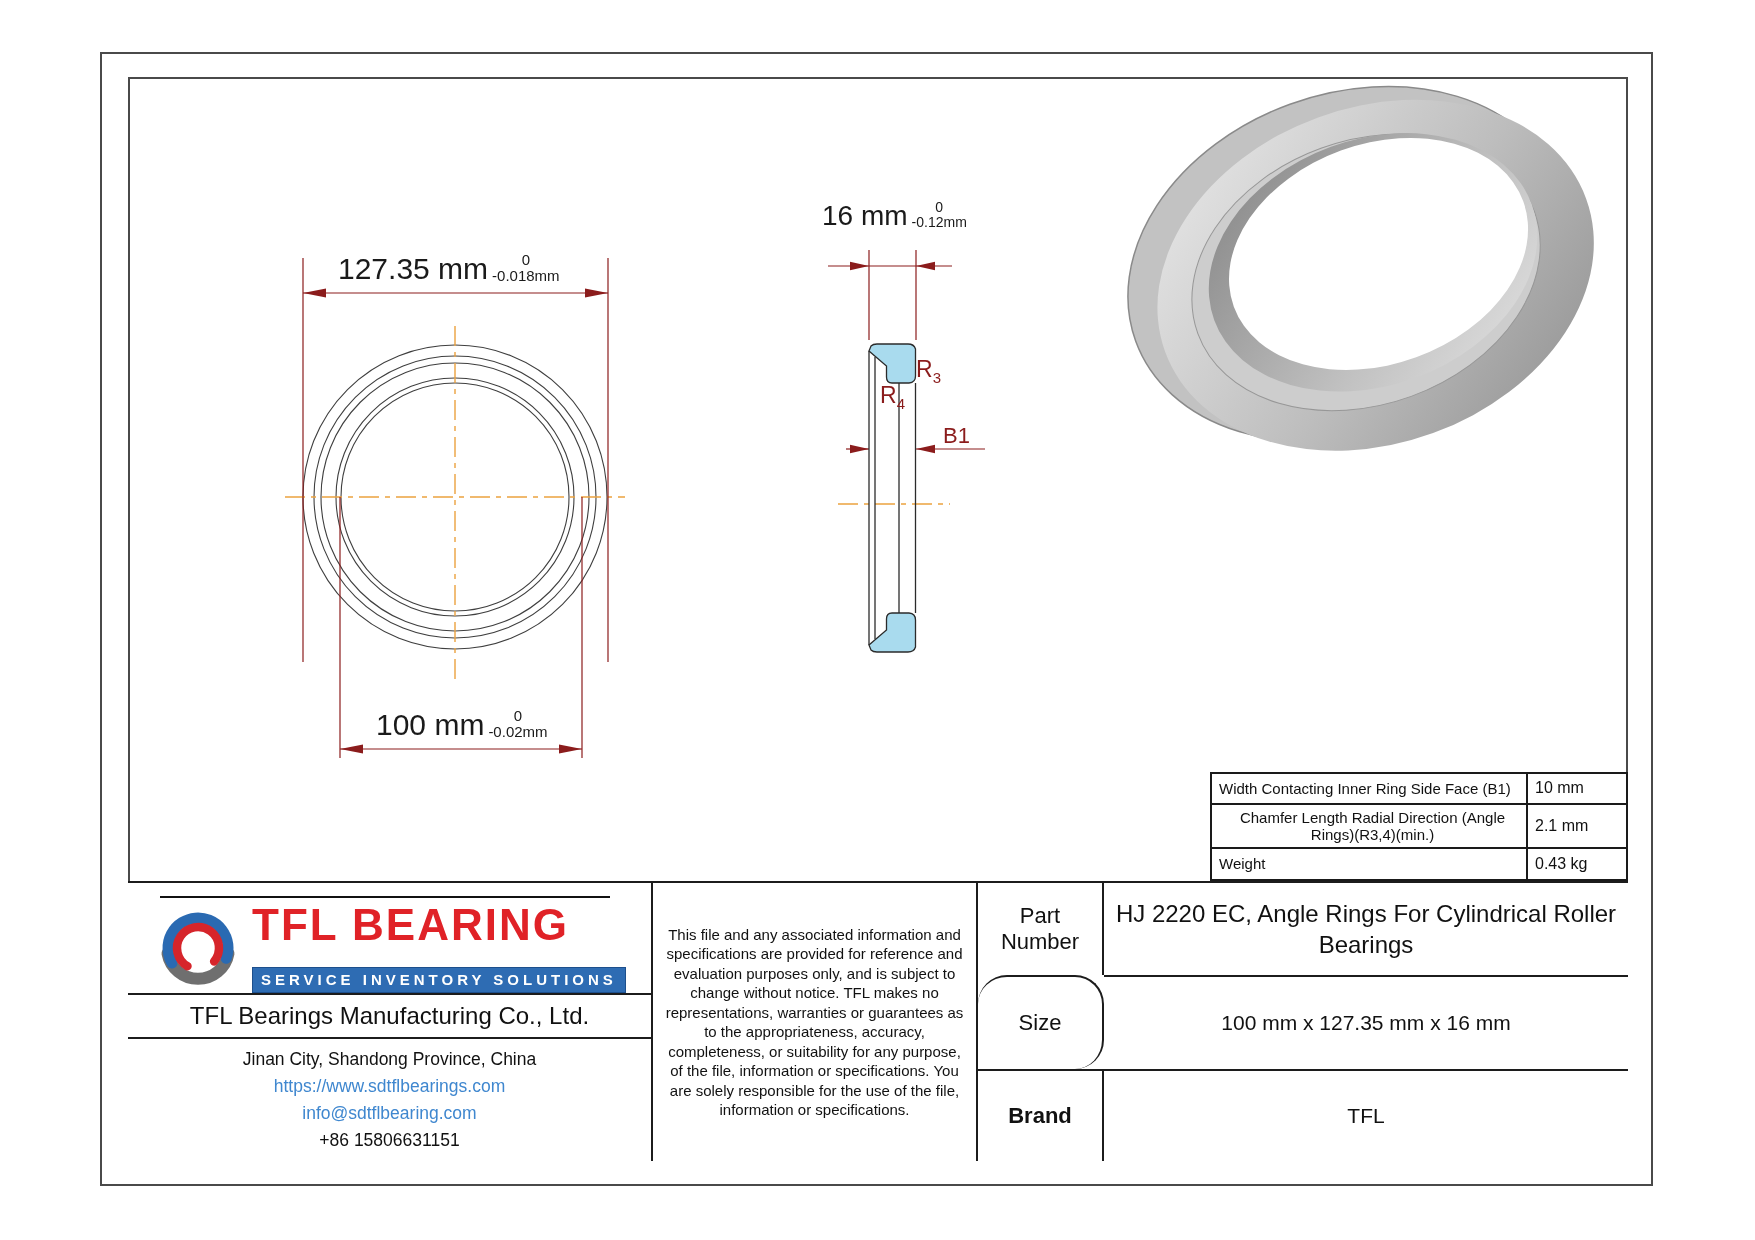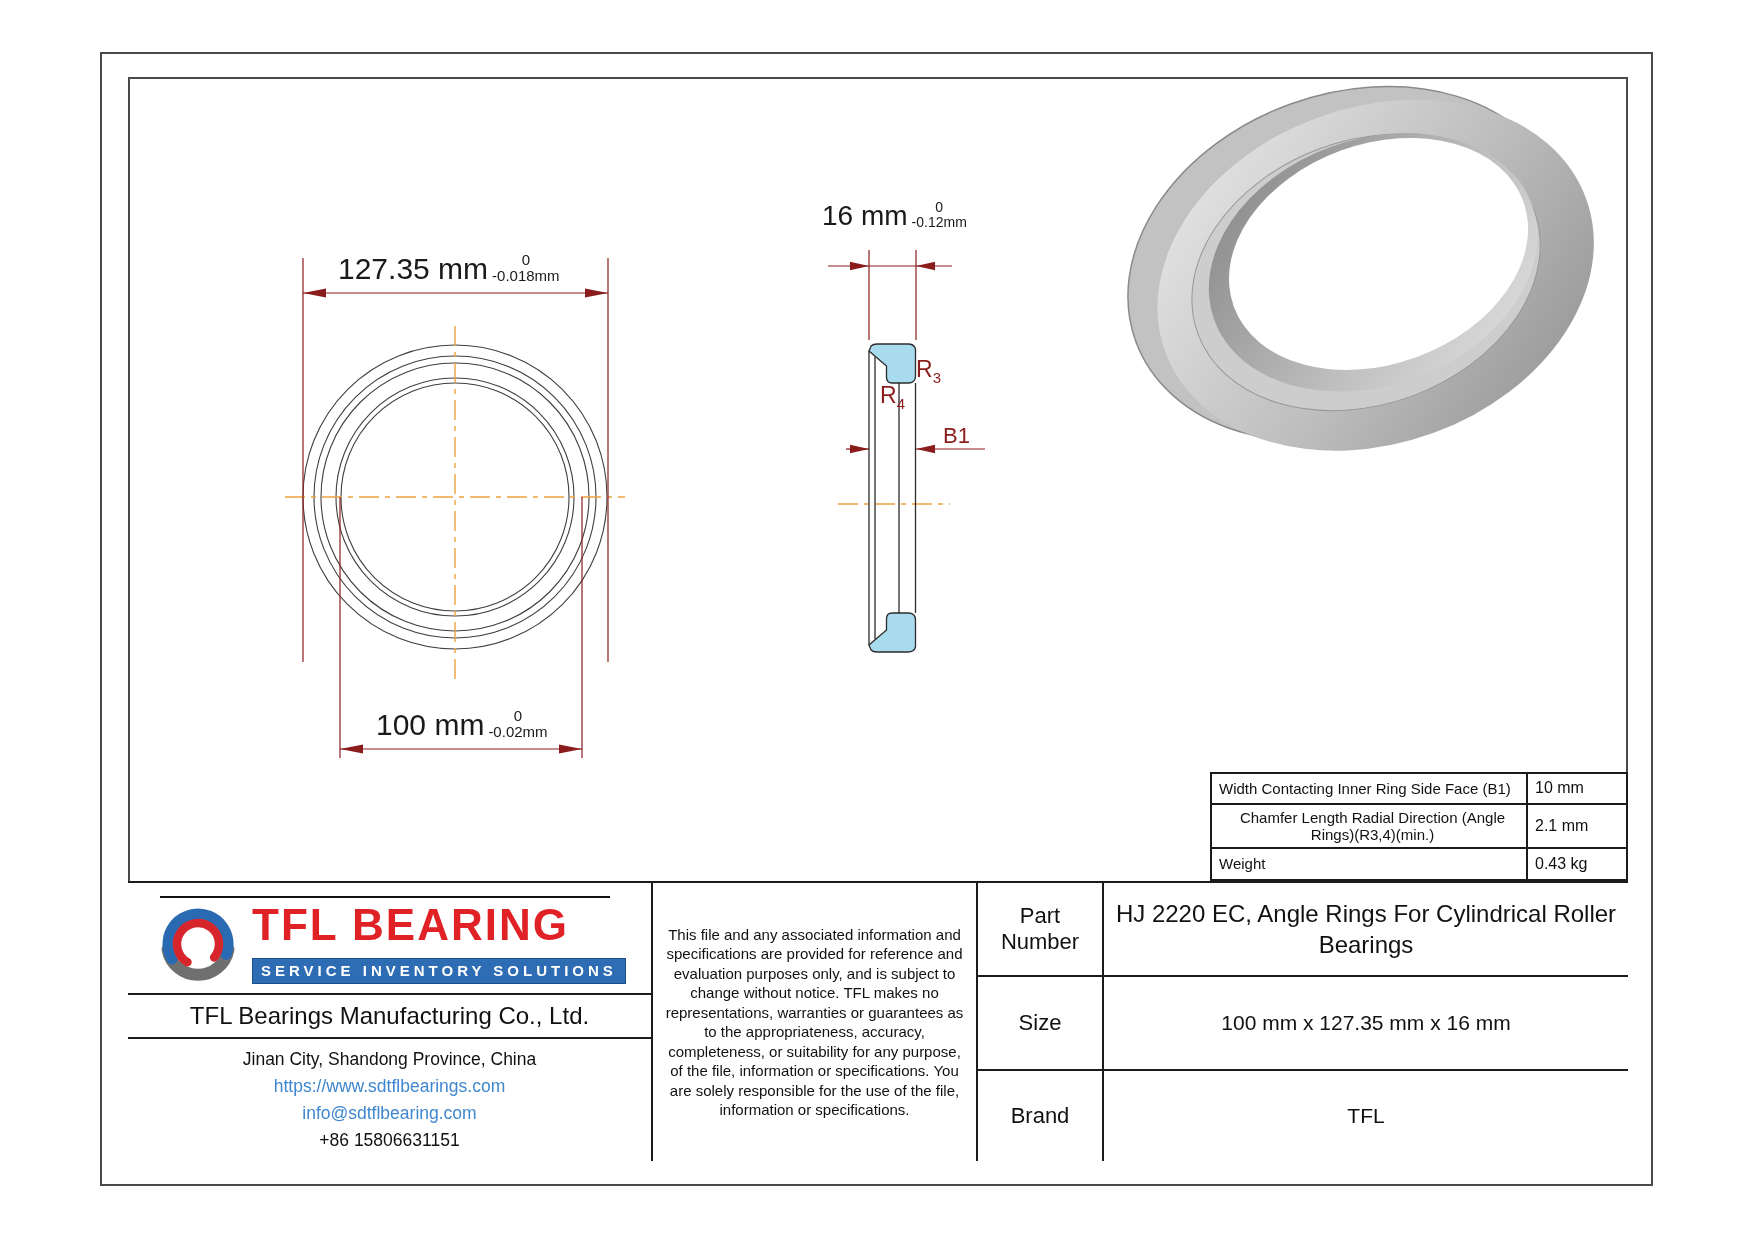--- a/index.html
+++ b/index.html
@@ -43,21 +43,21 @@
 
   .field-label { font-size:22px; }
   .pn-value { font-size:24px; line-height:1.3; padding:0 4px; }
   .mid-value { font-size:21px; }
 
   
   .logo-rule { position:absolute; left:160px; top:896px; width:450px; border-top:2px solid #111; }
   .logo-wrap { position:absolute; left:158px; top:903px; display:flex; align-items:center; }
   .logo-text { margin-left:14px; display:flex; flex-direction:column; }
   .logo-brand { color:#e02227; font-weight:bold; font-size:44px; letter-spacing:2px; line-height:1.0; white-space:nowrap; }
-  .logo-strip { margin-top:11px; background:#2e6cb3; color:#fff; font-weight:bold; font-size:15px;
+  .logo-strip { margin-top:20px; background:#2e6cb3; color:#fff; font-weight:bold; font-size:15px;
     letter-spacing:4px; padding:3px 8px 4px 8px; text-align:center; white-space:nowrap; border:1px solid #1d4f8c; }
 </style>
 </head>
 <body>
 
 <div class="page">
 
   <div class="outer-frame"></div>
   <div class="inner-frame"></div>
 
@@ -193,19 +193,19 @@
     </div>
   </div>
 
   <div class="cell bR center disclaimer" style="left:653px; top:881px; width:325px; height:280px;">
     <div>This file and any associated information and specifications are provided for reference and evaluation purposes only, and is subject to change without notice. TFL makes no representations, warranties or guarantees as to the appropriateness, accuracy, completeness, or suitability for any purpose, of the file, information or specifications.  You are solely responsible for the use of the file, information or specifications.</div>
   </div>
 
   <div class="cell bR center field-label" style="left:978px; top:881px; width:126px; height:94px;">Part Number</div>
   <div class="cell center pn-value" style="left:1104px; top:881px; width:524px; height:94px;">HJ 2220 EC,  Angle Rings For Cylindrical Roller Bearings</div>
 
-  <div class="cell bR center field-label" style="left:978px; top:975px; width:126px; height:94px;">Size</div>
+  <div class="cell bR center field-label" style="left:978px; top:975px; width:126px; height:94px;border-radius:29px;">Size</div>
   <div class="cell center mid-value" style="left:1104px; top:975px; width:524px; height:94px;">100 mm x 127.35 mm x 16 mm</div>
 
-  <div class="cell bR center field-label" style="left:978px; top:1069px; width:126px; height:92px;">Brand</div>
+  <div class="cell bR center field-label" style="left:978px; top:1069px; width:126px; height:92px;font-weight:bold;">Brand</div>
   <div class="cell center mid-value" style="left:1104px; top:1069px; width:524px; height:92px;">TFL</div>
 
 </div>
 
 </body></html>

